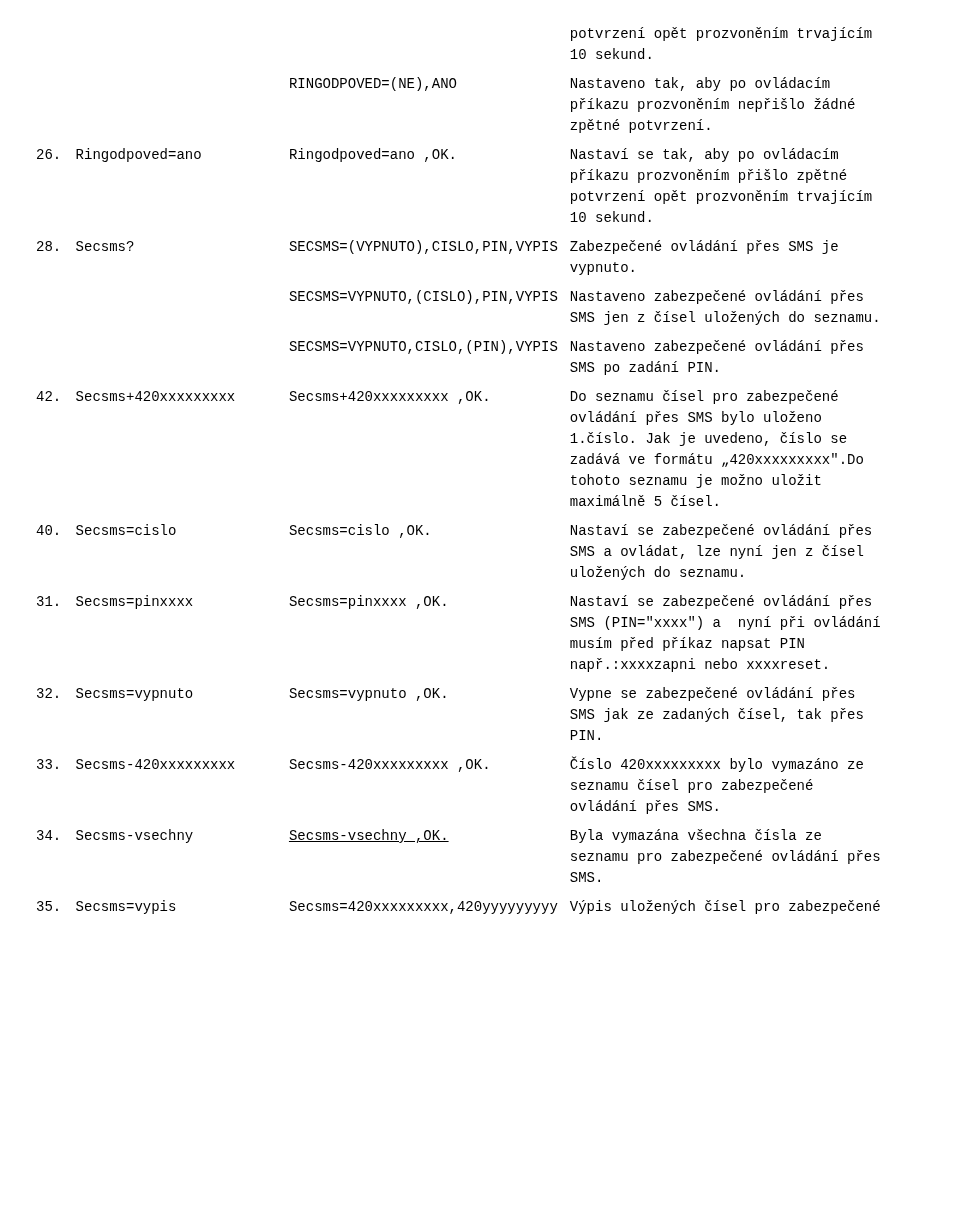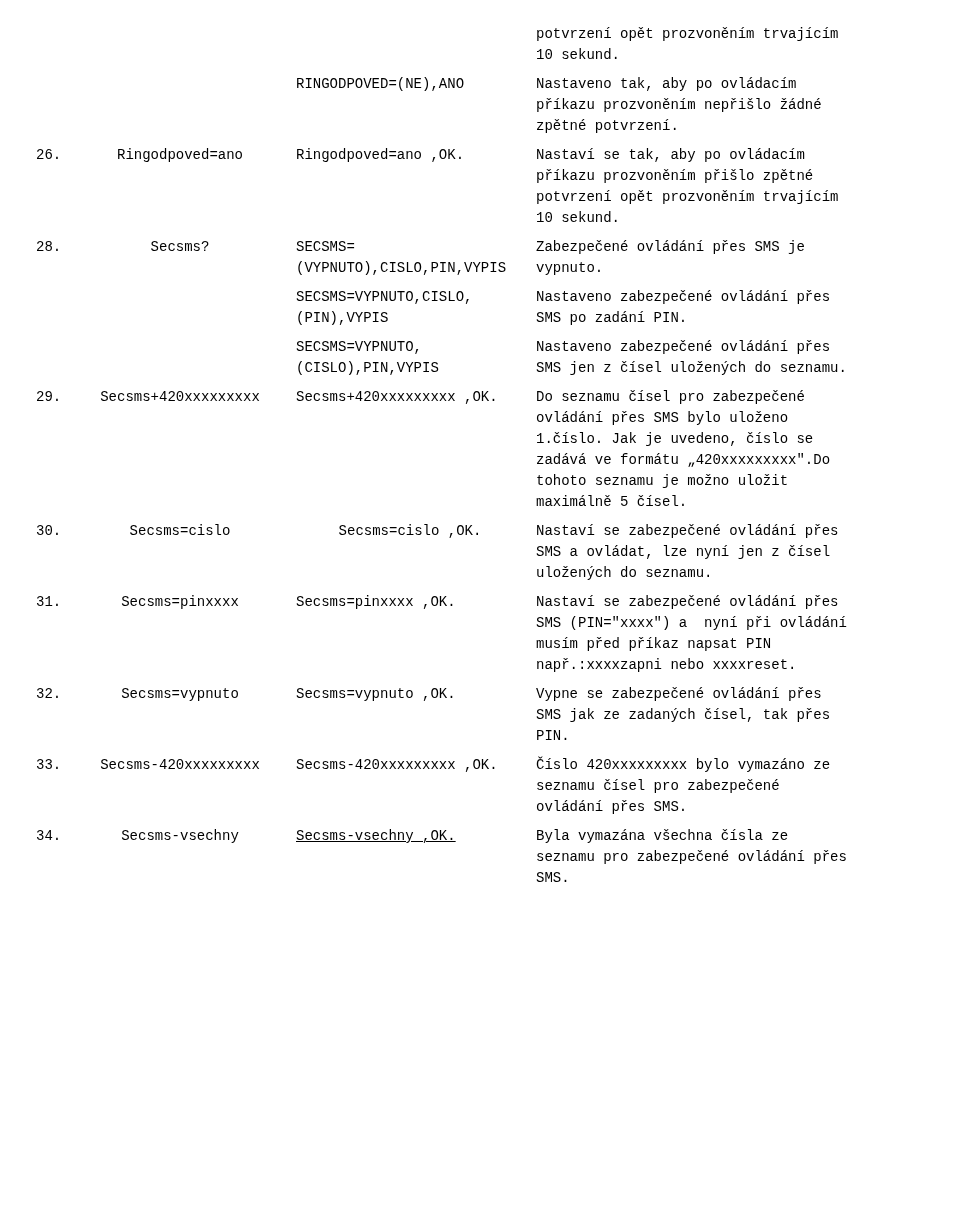--- a/index.html
+++ b/index.html
@@ -19,21 +19,20 @@
       vertical-align: top;
       padding: 4px 6px;
     }
     .col-num {
       width: 40px;
       white-space: nowrap;
     }
     .col-term {
       width: 220px;
       white-space: nowrap;
-      text-align: center;
     }
     .col-cmd {
       width: 240px;
       white-space: nowrap;
       margin-left: 40px;
     }
     .col-desc {
       width: 400px;
     }
   </style>
@@ -69,46 +68,46 @@
       <tr>
         <td class="col-num">28.</td>
         <td class="col-term">Secsms?</td>
         <td class="col-cmd" style="white-space: pre-wrap;">SECSMS=(VYPNUTO),CISLO,PIN,VYPIS</td>
         <td class="col-desc" style="white-space: pre-wrap;">Zabezpečené ovládání přes SMS je
 vypnuto.</td>
       </tr>
       <tr>
         <td class="col-num"></td>
         <td class="col-term"></td>
+        <td class="col-cmd" style="white-space: pre-wrap;">SECSMS=VYPNUTO,(CISLO),PIN,VYPIS</td>
+        <td class="col-desc" style="white-space: pre-wrap;">Nastaveno zabezpečené ovládání přes
+SMS jen z čísel uložených do seznamu.</td>
+      </tr>
+      <tr>
+        <td class="col-num"></td>
+        <td class="col-term"></td>
         <td class="col-cmd" style="white-space: pre-wrap;">SECSMS=VYPNUTO,CISLO,(PIN),VYPIS</td>
         <td class="col-desc" style="white-space: pre-wrap;">Nastaveno zabezpečené ovládání přes
 SMS po zadání PIN.</td>
       </tr>
       <tr>
-        <td class="col-num"></td>
-        <td class="col-term"></td>
-        <td class="col-cmd" style="white-space: pre-wrap;">SECSMS=VYPNUTO,(CISLO),PIN,VYPIS</td>
-        <td class="col-desc" style="white-space: pre-wrap;">Nastaveno zabezpečené ovládání přes
-SMS jen z čísel uložených do seznamu.</td>
-      </tr>
-      <tr>
-        <td class="col-num">29.</td>
+        <td class="col-num">42.</td>
         <td class="col-term">Secsms+420xxxxxxxxx</td>
         <td class="col-cmd" style="white-space: pre-wrap;">Secsms+420xxxxxxxxx ,OK.</td>
         <td class="col-desc" style="white-space: pre-wrap;">Do seznamu čísel pro zabezpečené
 ovládání přes SMS bylo uloženo
 1.číslo. Jak je uvedeno, číslo se
 zadává ve formátu „420xxxxxxxxx".Do
 tohoto seznamu je možno uložit
 maximálně 5 čísel.</td>
       </tr>
       <tr>
-        <td class="col-num">30.</td>
+        <td class="col-num">40.</td>
         <td class="col-term">Secsms=cislo</td>
-        <td class="col-cmd" style="white-space: pre-wrap; text-align: center;">Secsms=cislo ,OK.</td>
+        <td class="col-cmd" style="white-space: pre-wrap;">Secsms=cislo ,OK.</td>
         <td class="col-desc" style="white-space: pre-wrap;">Nastaví se zabezpečené ovládání přes
 SMS a ovládat, lze nyní jen z čísel
 uložených do seznamu.</td>
       </tr>
       <tr>
         <td class="col-num">31.</td>
         <td class="col-term">Secsms=pinxxxx</td>
         <td class="col-cmd" style="white-space: pre-wrap;">Secsms=pinxxxx ,OK.</td>
         <td class="col-desc" style="white-space: pre-wrap;">Nastaví se zabezpečené ovládání přes
 SMS (PIN="xxxx") a  nyní při ovládání
@@ -132,14 +131,20 @@
 ovládání přes SMS.</td>
       </tr>
       <tr>
         <td class="col-num">34.</td>
         <td class="col-term">Secsms-vsechny</td>
         <td class="col-cmd" style="white-space: pre-wrap; text-decoration: underline;">Secsms-vsechny ,OK.</td>
         <td class="col-desc" style="white-space: pre-wrap; margin-top: 40px;">Byla vymazána všechna čísla ze
 seznamu pro zabezpečené ovládání přes
 SMS.</td>
       </tr>
+      <tr>
+        <td class="col-num">35.</td>
+        <td class="col-term">Secsms=vypis</td>
+        <td class="col-cmd" style="white-space: pre-wrap;">Secsms=420xxxxxxxxx,420yyyyyyyyy</td>
+        <td class="col-desc" style="white-space: pre-wrap;">Výpis uložených čísel pro zabezpečené</td>
+      </tr>
     </tbody>
 </table>
 
 </body></html>

